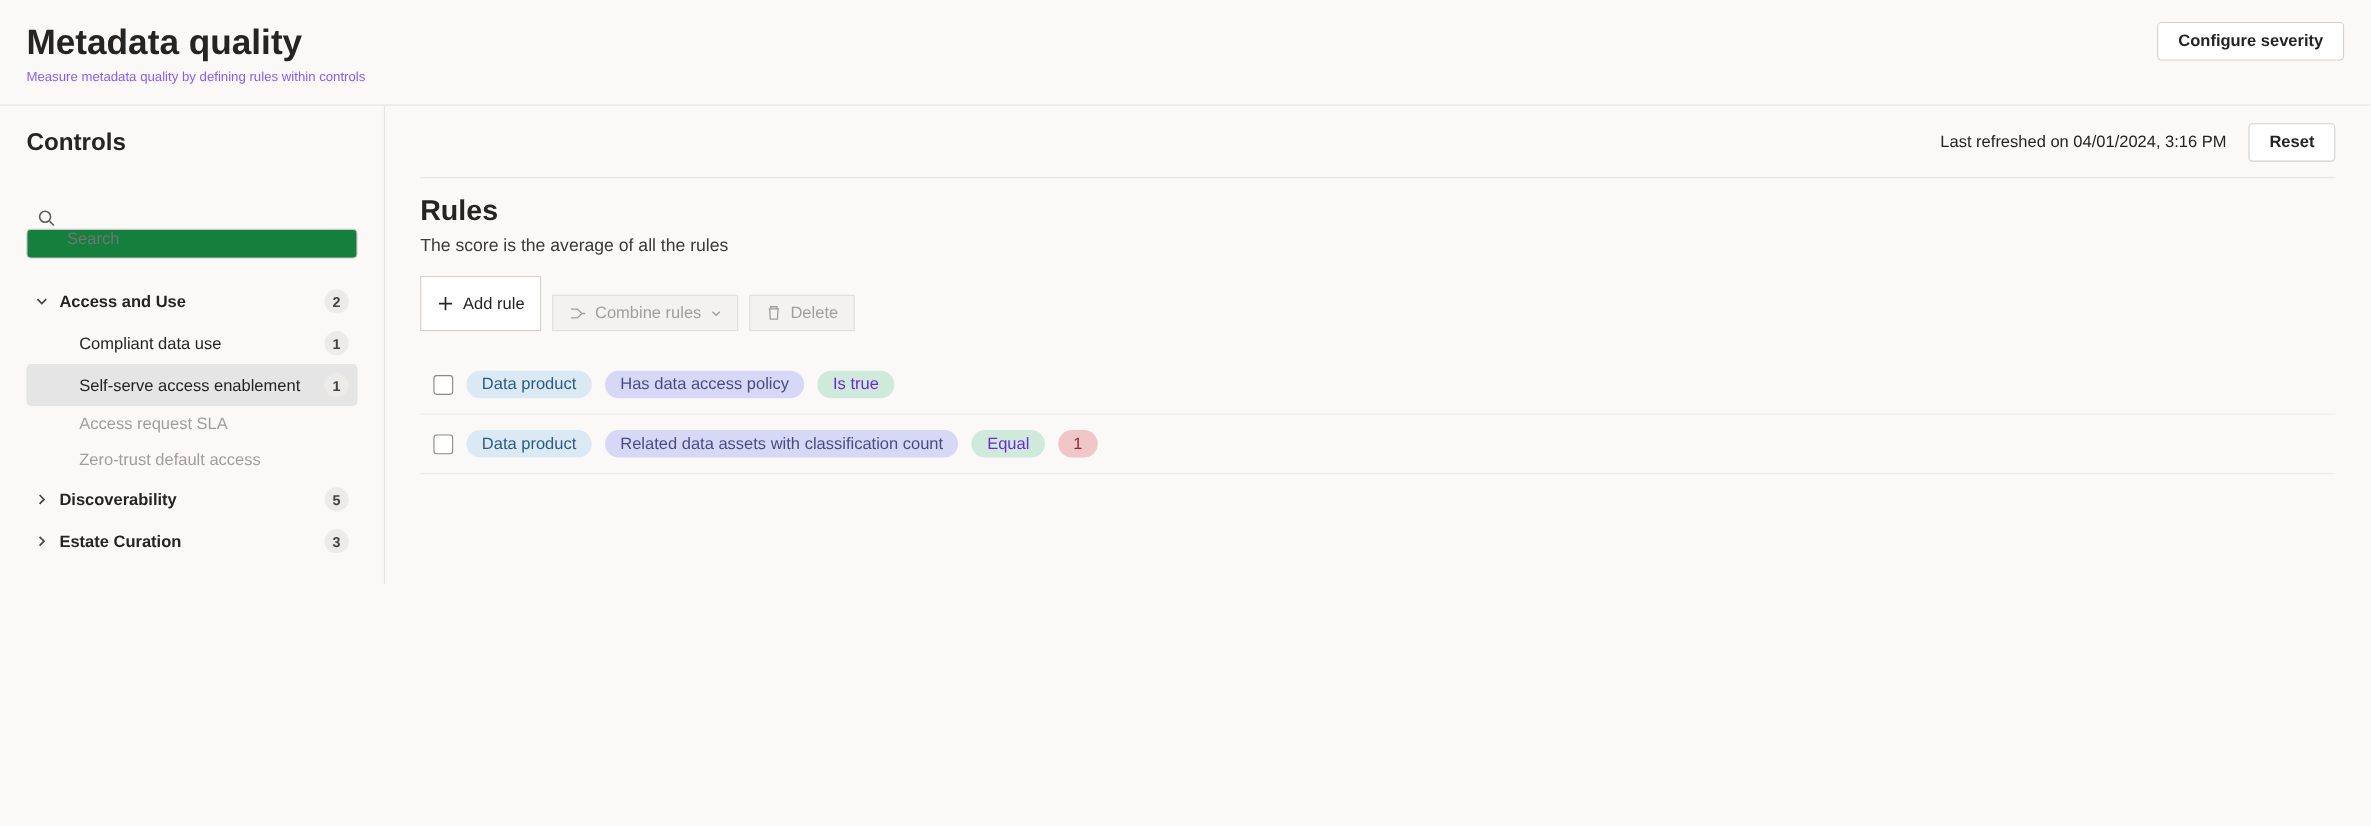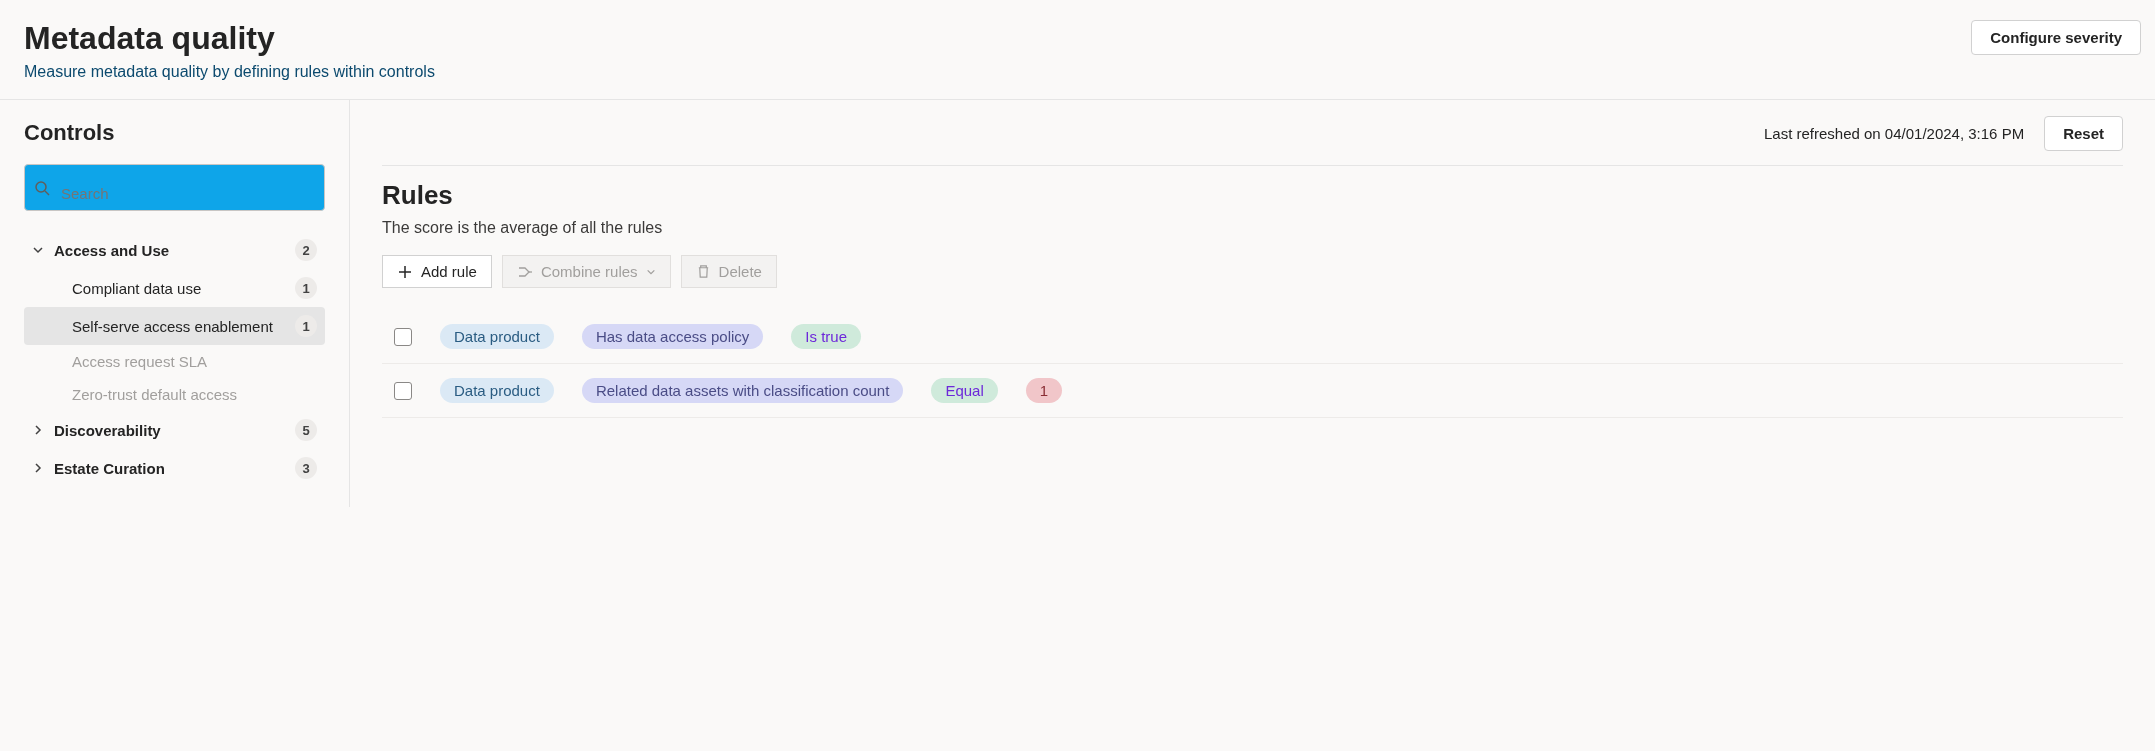--- a/index.html
+++ b/index.html
@@ -3,35 +3,35 @@
 <meta charset="utf-8">
 <style>
   * { box-sizing: border-box; margin: 0; padding: 0; }
   body {
     font-family: "Segoe UI", -apple-system, BlinkMacSystemFont, sans-serif;
     background: #faf9f8;
     color: #242424;
     font-size: 14px;
   }
   .header {
-    padding: 20px 14px 18px 24px;
+    padding: 20px 24px 18px 24px;
     display: flex;
     justify-content: space-between;
     align-items: flex-start;
     border-bottom: 1px solid #e5e5e5;
   }
   .header-left h1 {
     font-size: 32px;
     font-weight: 600;
     margin-bottom: 6px;
     color: #242424;
   }
   .header-left p {
-    font-size: 16px;
-    color: #0c4a6e;
+    font-size: 12px;
+    color: #8b5cf6;
   }
   .btn-outline {
     background: #fff;
     border: 1px solid #d1d1d1;
     border-radius: 4px;
     padding: 8px 18px;
     font-size: 15px;
     font-weight: 600;
     cursor: pointer;
     color: #242424;
@@ -48,25 +48,26 @@
     font-size: 22px;
     font-weight: 600;
     margin-bottom: 18px;
   }
   .search-wrap {
     position: relative;
     margin-bottom: 20px;
   }
   .search-wrap input {
     width: 100%;
-    padding: 20px 12px 8px 36px;
+    padding: 0 12px 8px 36px;
     border: 1px solid #c8c6c4;
     border-radius: 4px;
     font-size: 15px;
-    background: #0ea5e9;
+    background: #15803d;
+    margin-top: 48px;
   }
   .search-wrap .search-ic {
     position: absolute;
     left: 10px;
     top: 50%;
     transform: translateY(-50%);
     color: #605e5c;
   }
   .tree-node {
     display: flex;
@@ -162,26 +163,27 @@
     padding: 7px 14px;
     font-size: 15px;
     cursor: pointer;
     color: #242424;
   }
   .btn-action.disabled {
     background: #f3f2f1;
     color: #a19f9d;
     cursor: not-allowed;
     border-color: #e1dfdd;
+    margin-top: 17px;
   }
   .btn-action.disabled svg { color: #a19f9d; }
   .rule-row {
     display: flex;
     align-items: center;
-    gap: 28px;
+    gap: 12px;
     padding: 14px 12px;
     border-bottom: 1px solid #edebe9;
   }
   .rule-row:first-of-type { border-top: 1px solid #edebe9; }
   .chk {
     width: 18px;
     height: 18px;
     border: 1.5px solid #8a8886;
     border-radius: 3px;
     background: #fff;

